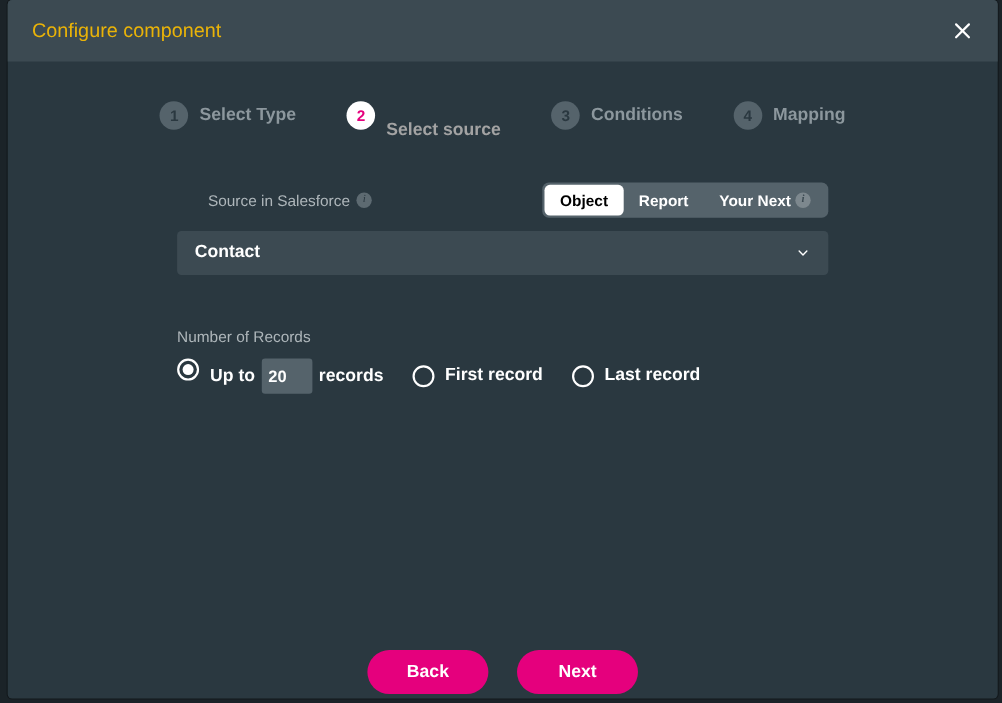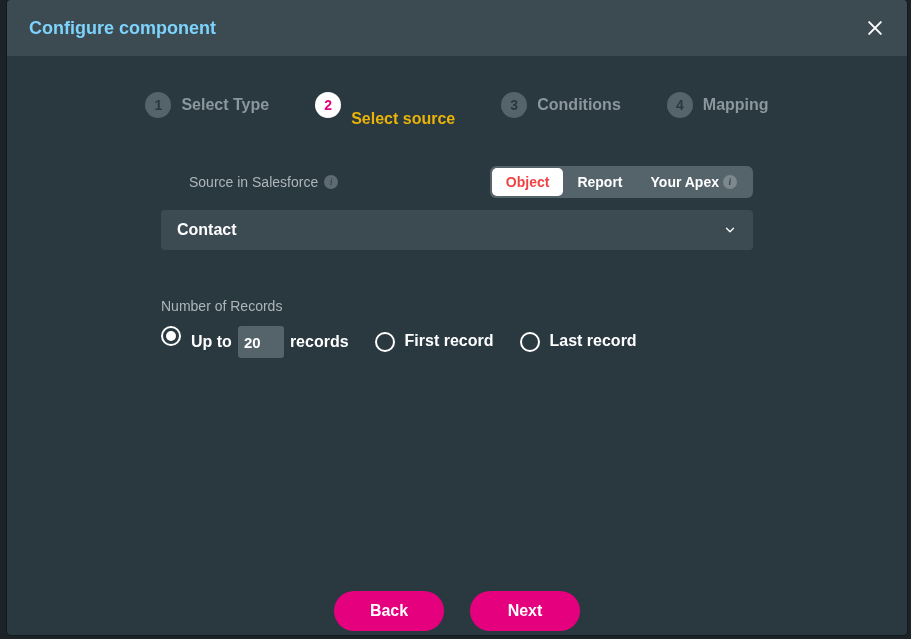--- a/index.html
+++ b/index.html
@@ -24,22 +24,22 @@
     height: 56px;
     display: flex;
     align-items: center;
     justify-content: space-between;
     padding: 0 18px 0 22px;
     border-top-left-radius: 4px;
     border-top-right-radius: 4px;
   }
   .modal-title {
     font-size: 18px;
-    font-weight: 700;
-    color: #7dd3fc;
+    font-weight: 400;
+    color: #eab308;
   }
   .close-btn {
     width: 28px; height: 28px;
     display: flex; align-items: center; justify-content: center;
     cursor: pointer;
     color: #fff;
   }
   .close-btn svg { width: 20px; height: 20px; }
 
   .stepper {
@@ -63,21 +63,21 @@
     display: flex; align-items: center; justify-content: center;
     font-weight: 700;
     font-size: 14px;
   }
   .step-label {
     font-size: 16px;
     font-weight: 700;
     color: #8c979d;
   }
   .step.active .step-circle { background: #fff; color: #e5007d; }
-  .step.active .step-label { color: #eab308; margin-top: 28px; }
+  .step.active .step-label { color: #a3a3a3; margin-top: 28px; }
 
   .body {
     flex: 1;
     padding: 18px 154px 0 154px;
   }
 
   .row-top {
     display: flex;
     align-items: center;
     justify-content: space-between;
@@ -118,21 +118,21 @@
     font-weight: 600;
     color: #fff;
     border-radius: 5px;
     cursor: pointer;
     display: flex;
     align-items: center;
     gap: 4px;
   }
   .seg-btn.active {
     background: #fff;
-    color: #ef4444;
+    color: #000000;
   }
   .seg-btn .info-dot { background:#7d888e; color:#3c4a52; }
 
   .select {
     width: 100%;
     background: #3c4a52;
     border: none;
     border-radius: 4px;
     height: 40px;
     display: flex;
@@ -255,21 +255,21 @@
 
     <div class="row-top">
       <div class="field-label">
         <span>Source in Salesforce</span>
         <span class="info-dot">i</span>
       </div>
       <div class="seg">
         <div class="seg-btn active">Object</div>
         <div class="seg-btn">Report</div>
         <div class="seg-btn">
-          <span>Your Apex</span>
+          <span>Your Next</span>
           <span class="info-dot">i</span>
         </div>
       </div>
     </div>
 
     <div class="select">
       <span>Contact</span>
       <svg viewBox="0 0 24 24">
         <path d="M6 9 L12 15 L18 9" stroke="#fff" stroke-width="2.2" fill="none" stroke-linecap="round" stroke-linejoin="round"></path>
       </svg>

